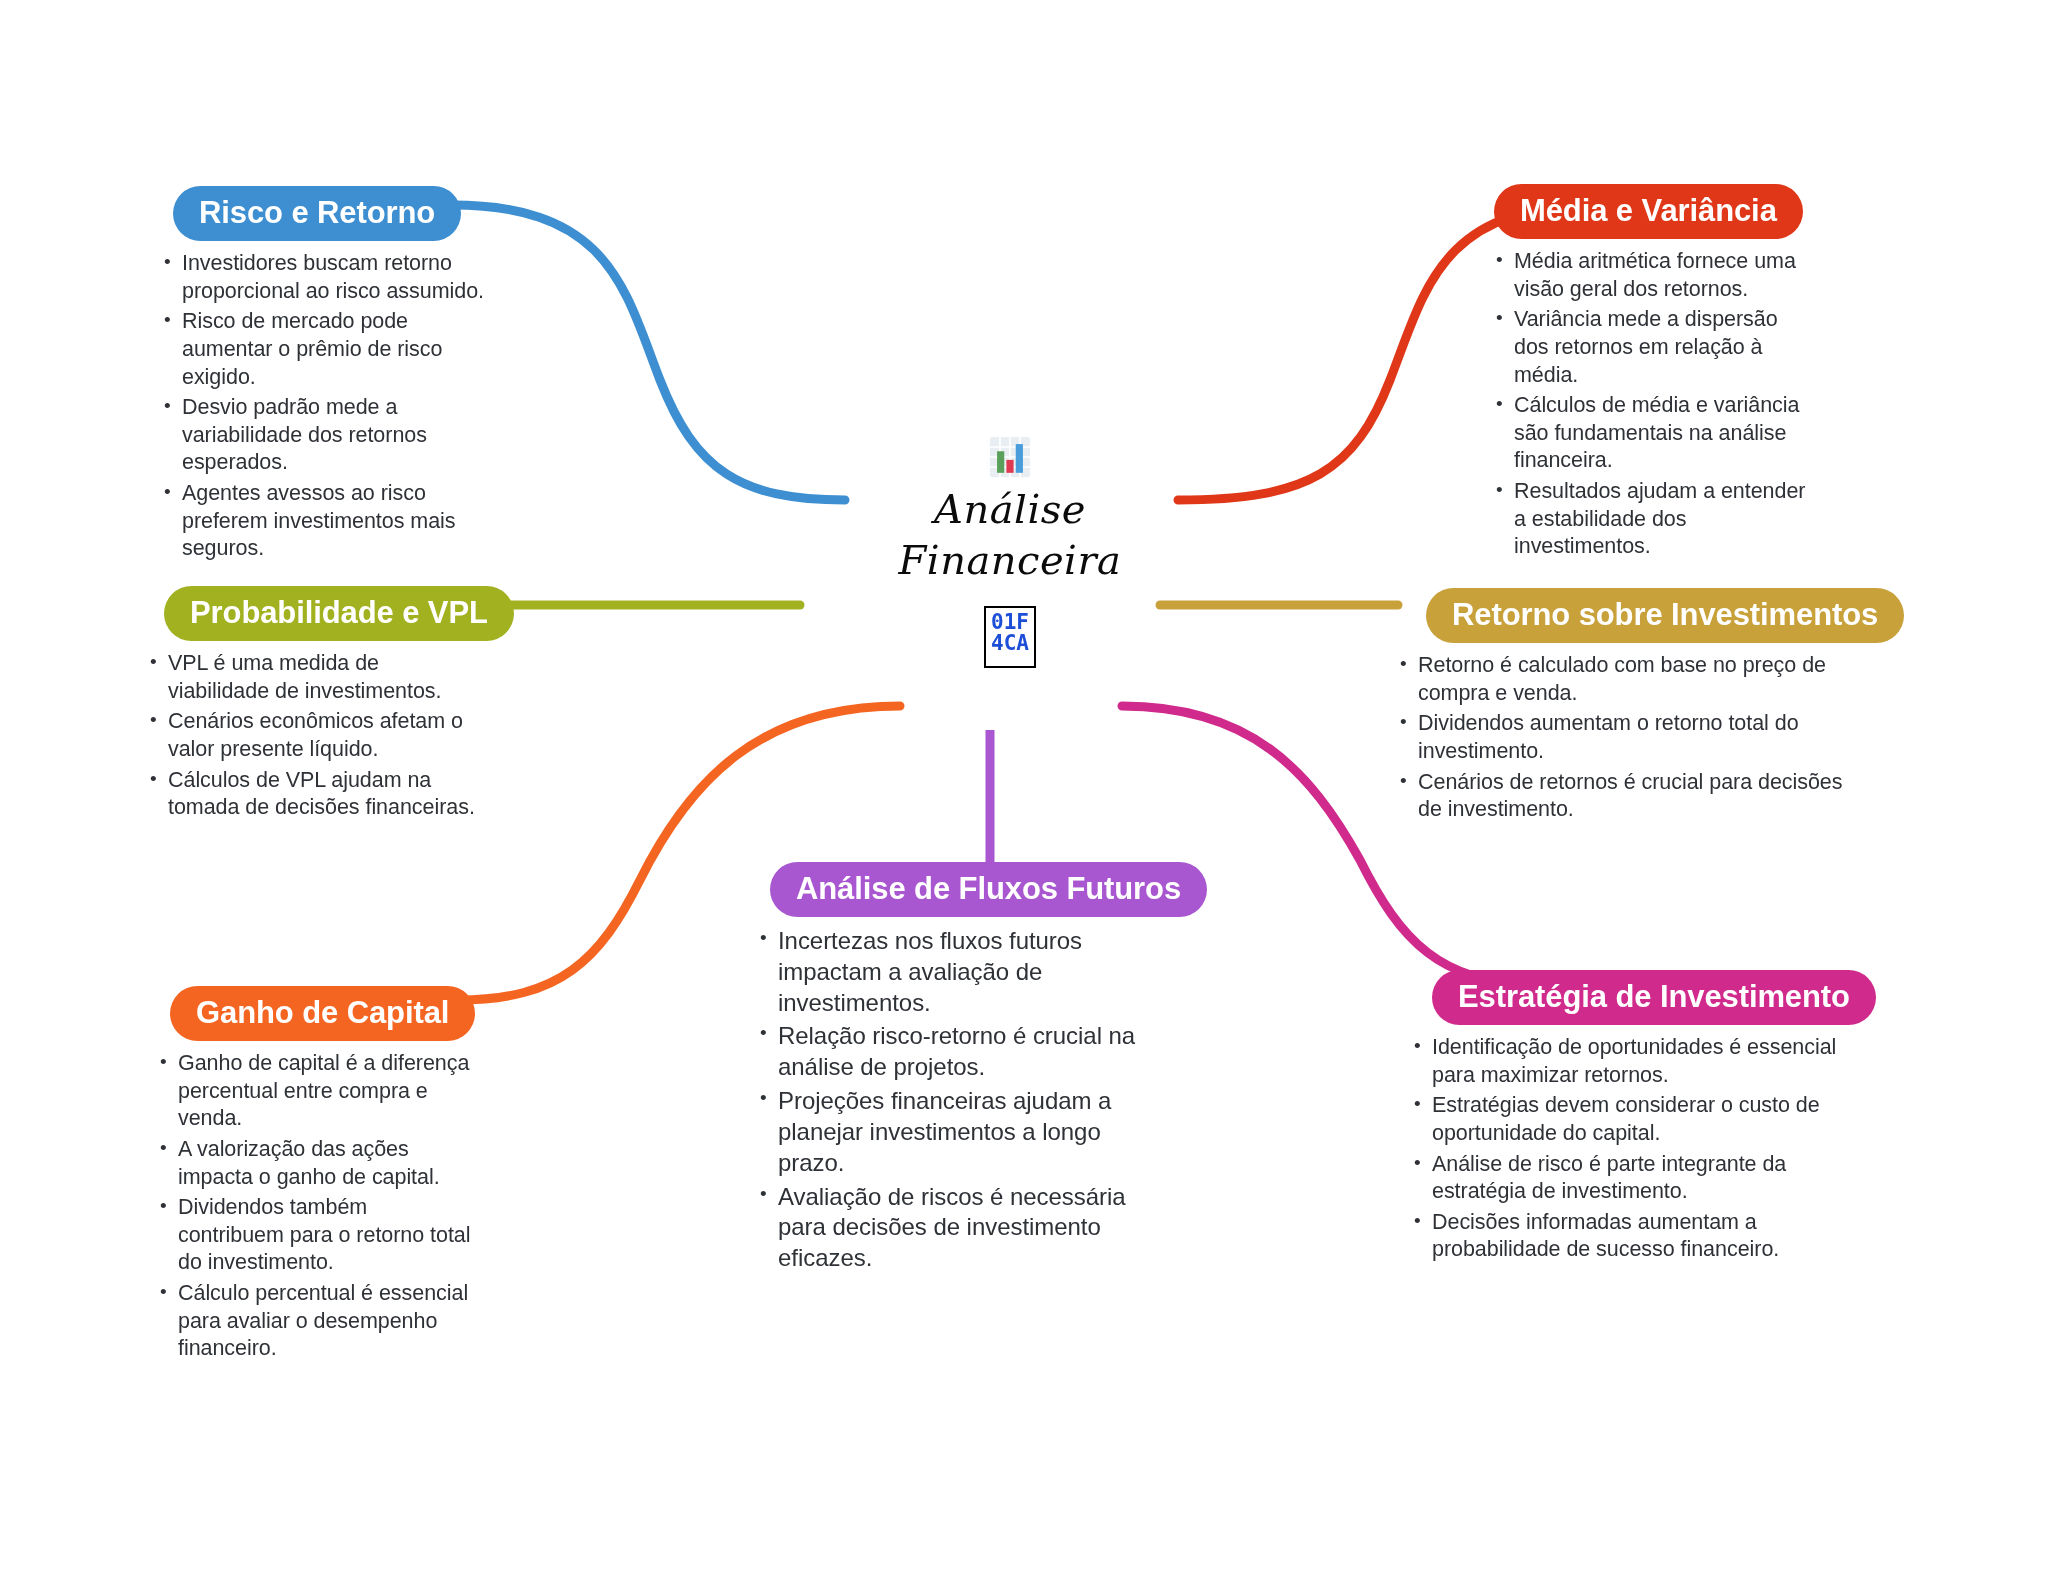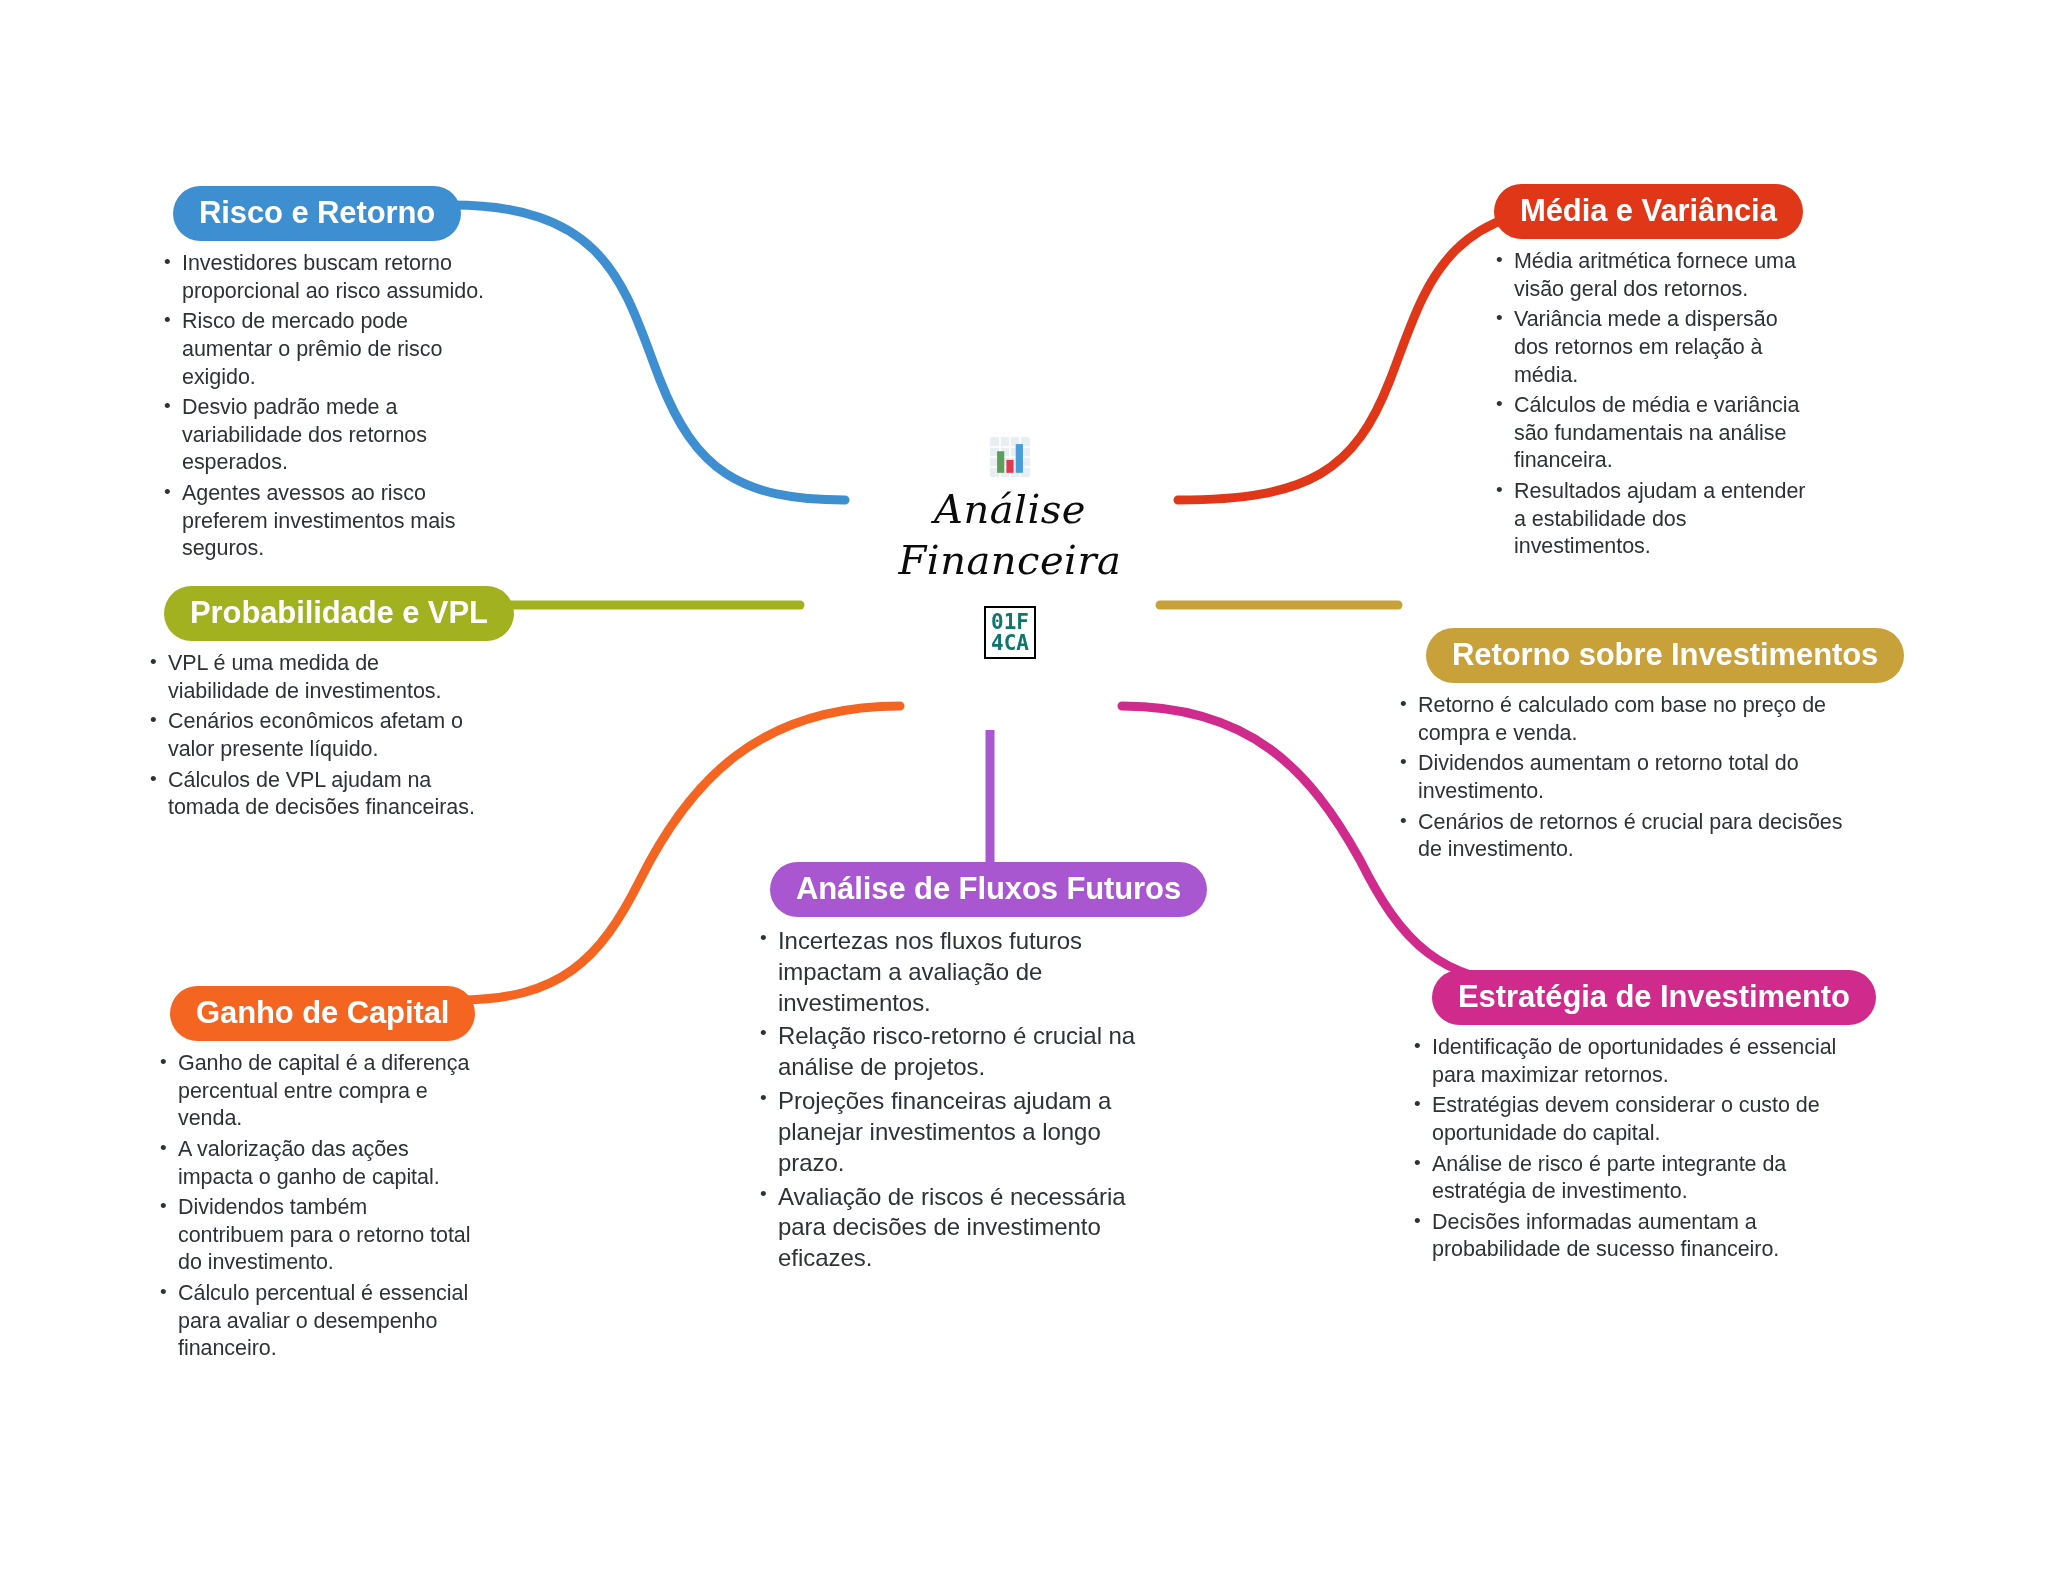--- a/index.html
+++ b/index.html
@@ -70,22 +70,22 @@
     display: inline-block;
   }
   .tofu {
     display: inline-block;
     border: 2.5px solid #000;
     font-family: "DejaVu Sans Mono", "Liberation Mono", monospace;
     font-weight: 700;
     font-size: 21px;
     line-height: 21px;
     letter-spacing: 0px;
-    padding: 4px 5px 3px 5px;
-    color: #0f766e;
+    padding: 4px 5px 12px 5px;
+    color: #1d4ed8;
     background: #fff;
     text-align: center;
   }
   .tofu span { display: block; }
 
   
   .node {
     position: absolute;
     z-index: 2;
   }
@@ -218,21 +218,21 @@
   <div class="node" id="node-prob">
     <div class="node-pill" style="background-color: rgb(162, 177, 32);">Probabilidade e VPL</div>
     <ul class="node-list">
       <li>VPL é uma medida de viabilidade de investimentos.</li>
       <li>Cenários econômicos afetam o valor presente líquido.</li>
       <li>Cálculos de VPL ajudam na tomada de decisões financeiras.</li>
     </ul>
   </div>
 
   <div class="node" id="node-retorno">
-    <div class="node-pill" style="background-color: rgb(200, 161, 58); margin-top: 40px;">Retorno sobre Investimentos</div>
+    <div class="node-pill" style="background-color: rgb(200, 161, 58);">Retorno sobre Investimentos</div>
     <ul class="node-list">
       <li>Retorno é calculado com base no preço de compra e venda.</li>
       <li>Dividendos aumentam o retorno total do investimento.</li>
       <li>Cenários de retornos é crucial para decisões de investimento.</li>
     </ul>
   </div>
 
   <div class="node" id="node-ganho">
     <div class="node-pill" style="background-color: rgb(245, 101, 34);">Ganho de Capital</div>
     <ul class="node-list">

